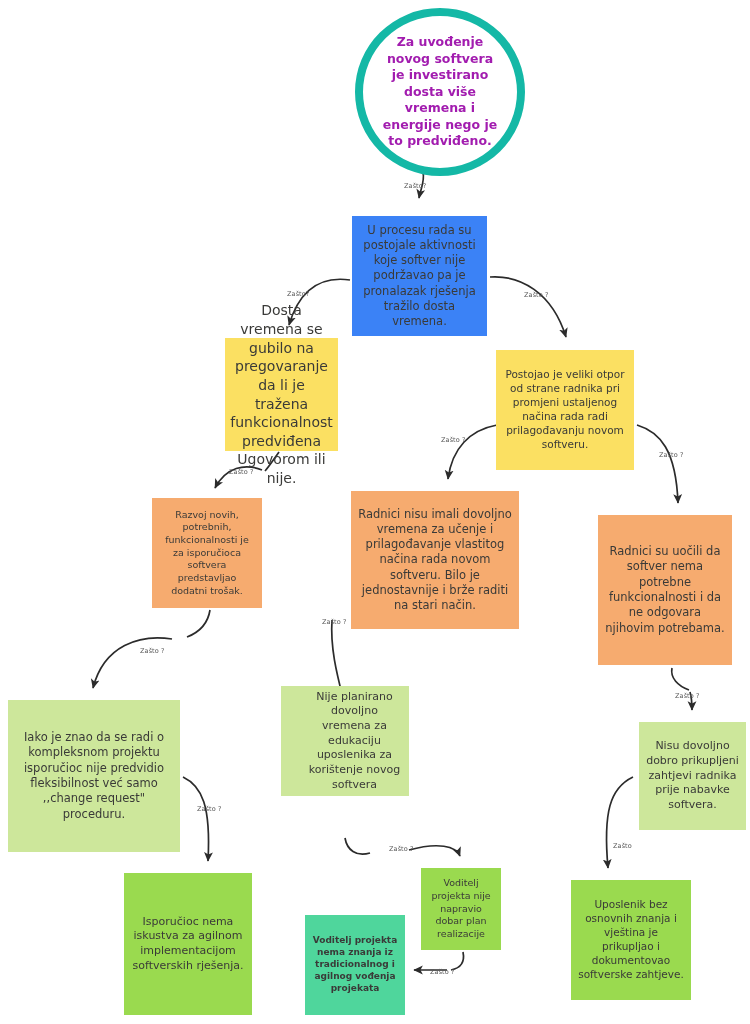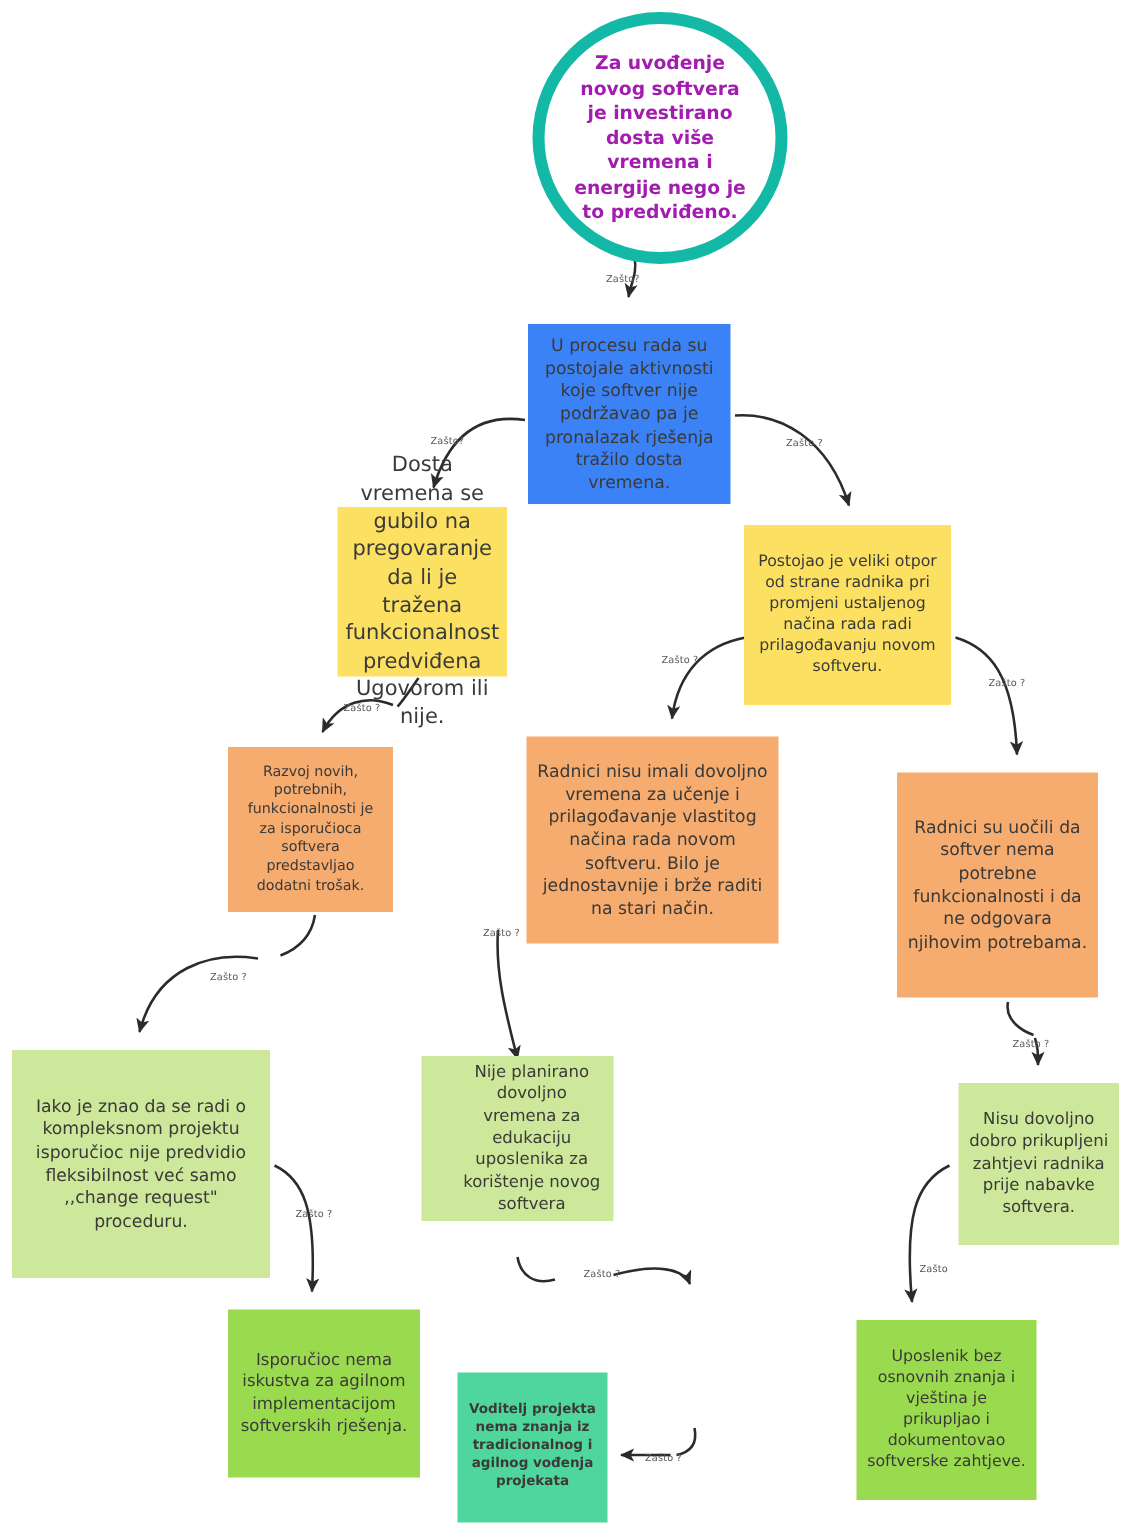--- a/index.html
+++ b/index.html
@@ -107,26 +107,27 @@
   <div class="node" style="left:496px;top:350px;width:138px;height:120px;background:#fbe062;font-size:10.5px;">Postojao je veliki otpor od strane radnika pri promjeni ustaljenog načina rada radi prilagođavanju novom softveru.</div>
 
   <div class="node" style="left:152px;top:498px;width:110px;height:110px;background:#f6ab6f;font-size:9.5px;">Razvoj novih, potrebnih, funkcionalnosti je za isporučioca softvera predstavljao dodatni trošak.</div>
 
   <div class="node" style="left:351px;top:491px;width:168px;height:138px;background:#f6ab6f;font-size:11.5px;">Radnici nisu imali dovoljno vremena za učenje i prilagođavanje vlastitog načina rada novom softveru. Bilo je jednostavnije i brže raditi na stari način.</div>
 
   <div class="node" style="left:598px;top:515px;width:134px;height:150px;background:#f6ab6f;font-size:11.5px;">Radnici su uočili da softver nema potrebne funkcionalnosti i da ne odgovara njihovim potrebama.</div>
 
   <div class="node" style="left:8px;top:700px;width:172px;height:152px;background:#cde79b;font-size:11.5px;">Iako je znao da se radi o kompleksnom projektu isporučioc nije predvidio fleksibilnost već samo ,,change request" proceduru.</div>
 
-  <div class="node" style="left:281px;top:704px;width:128px;height:110px;background:#cde79b;font-size:11px;padding-left:26px;">Nije planirano dovoljno vremena za edukaciju uposlenika za korištenje novog softvera</div>
+  <div class="node" style="left:281px;top:686px;width:128px;height:110px;background:#cde79b;font-size:11px;padding-left:26px;">Nije planirano dovoljno vremena za edukaciju uposlenika za korištenje novog softvera</div>
 
   <div class="node" style="left:639px;top:722px;width:107px;height:108px;background:#cde79b;font-size:11px;">Nisu dovoljno dobro prikupljeni zahtjevi radnika prije nabavke softvera.</div>
 
-  <div class="node" style="left:152px;top:873px;width:128px;height:112px;background:#9ada4f;font-size:11px;">Isporučioc nema iskustva za agilnom implementacijom softverskih rješenja.</div>
+  <div class="node" style="left:124px;top:873px;width:128px;height:142px;background:#9ada4f;font-size:11px;">Isporučioc nema iskustva za agilnom implementacijom softverskih rješenja.</div>
 
+  <div class="node" style="left:421px;top:868px;width:80px;height:82px;background:#9ada4f;font-size:9.5px;">Voditelj projekta nije napravio dobar plan realizacije</div>
 
   <div class="node" style="left:305px;top:915px;width:100px;height:100px;background:#4fd69c;font-size:9px;font-weight:bold;">Voditelj projekta nema znanja iz tradicionalnog i agilnog vođenja projekata</div>
 
   <div class="node" style="left:571px;top:880px;width:120px;height:120px;background:#9ada4f;font-size:10.5px;">Uposlenik bez osnovnih znanja i vještina je prikupljao i dokumentovao softverske zahtjeve.</div>
 
   <div class="edge-label" style="left:404px;top:182px;">Zašto?</div>
   <div class="edge-label" style="left:287px;top:290px;">Zašto?</div>
   <div class="edge-label" style="left:524px;top:291px;">Zašto ?</div>
   <div class="edge-label" style="left:229px;top:468px;">Zašto ?</div>
   <div class="edge-label" style="left:441px;top:436px;">Zašto ?</div>

